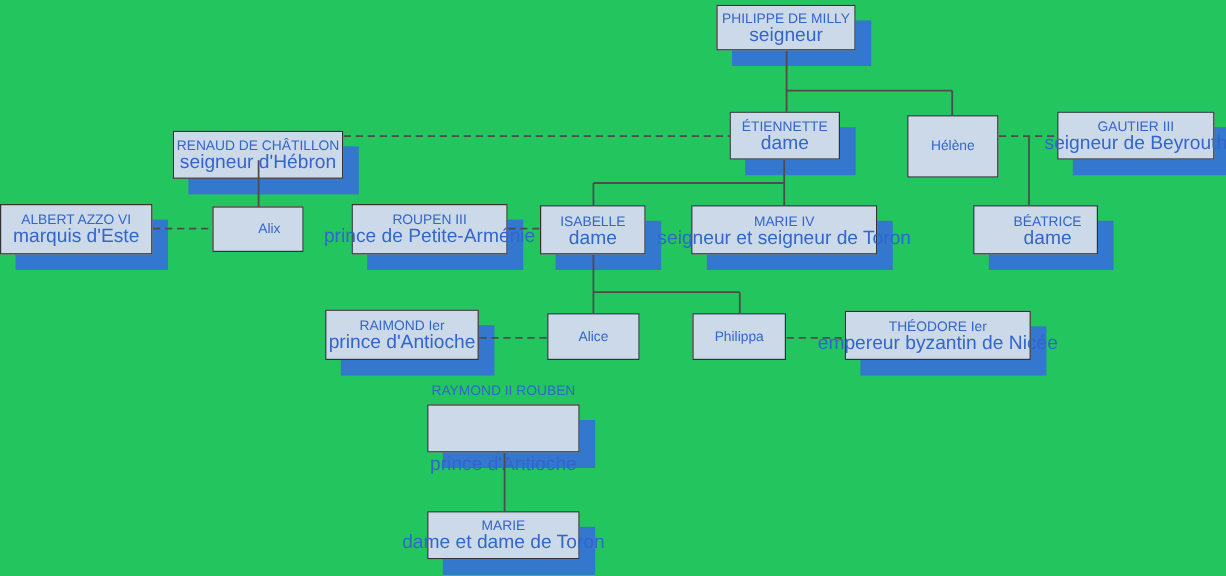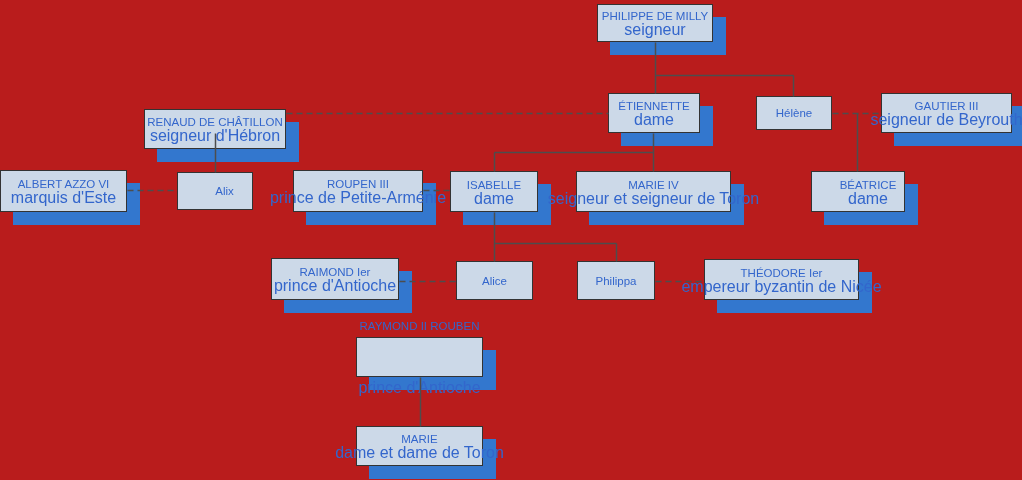--- a/index.html
+++ b/index.html
@@ -1,20 +1,20 @@
 <!DOCTYPE html>
 <html style="--node-fill: #ccd9e8; --node-border: #333333; --node-shadow: #3377ce; --node-text: #3366cc; --line-color: #4d4d4d;"><head>
 <meta charset="utf-8">
 <style>
   html, body { margin: 0; padding: 0; background: #ffffff; }
   .canvas {
     position: relative;
     width: 1022px;
     height: 480px;
-    background: #b91c1c;
+    background: #22c55e;
     font-family: "Liberation Sans", sans-serif;
     overflow: hidden;
   }
   svg.connectors {
     position: absolute;
     left: 0; top: 0;
     width: 1022px; height: 480px;
     z-index: 2;
     pointer-events: none;
   }
@@ -77,21 +77,21 @@
       <div class="node-title">seigneur</div>
     </div>
     <div class="node shadow" style="left: 144px; top: 93px; width: 142px; height: 40px; margin-top: 16px;">
       <div class="node-name">RENAUD DE CHÂTILLON</div>
       <div class="node-title">seigneur d'Hébron</div>
     </div>
     <div class="node shadow" style="left: 608px; top: 93px; width: 92px; height: 40px;">
       <div class="node-name">ÉTIENNETTE</div>
       <div class="node-title">dame</div>
     </div>
-    <div class="node" style="left: 756px; top: 96px; width: 76px; height: 34px;">
+    <div class="node" style="left: 756px; top: 96px; width: 76px; height: 52px;">
       <div class="node-name">Hélène</div>
     </div>
     <div class="node shadow" style="left: 881px; top: 93px; width: 131px; height: 40px;">
       <div class="node-name">GAUTIER III</div>
       <div class="node-title">seigneur de Beyrouth</div>
     </div>
     <div class="node shadow" style="left: 0px; top: 170px; width: 127px; height: 42px;">
       <div class="node-name">ALBERT AZZO VI</div>
       <div class="node-title">marquis d'Este</div>
     </div>
@@ -103,21 +103,21 @@
       <div class="node-title">prince de Petite-Arménie</div>
     </div>
     <div class="node shadow" style="left: 450px; top: 171px; width: 88px; height: 41px;">
       <div class="node-name">ISABELLE</div>
       <div class="node-title">dame</div>
     </div>
     <div class="node shadow" style="left: 576px; top: 171px; width: 155px; height: 41px;">
       <div class="node-name">MARIE IV</div>
       <div class="node-title">seigneur et seigneur de Toron</div>
     </div>
-    <div class="node shadow" style="left: 811px; top: 171px; width: 94px; height: 41px; padding-left: 20px;">
+    <div class="node shadow" style="left: 811px; top: 171px; width: 104px; height: 41px; padding-left: 20px;">
       <div class="node-name">BÉATRICE</div>
       <div class="node-title">dame</div>
     </div>
     <div class="node shadow" style="left: 271px; top: 258px; width: 128px; height: 42px;">
       <div class="node-name">RAIMOND Ier</div>
       <div class="node-title">prince d'Antioche</div>
     </div>
     <div class="node" style="left: 456px; top: 261px; width: 77px; height: 39px;">
       <div class="node-name">Alice</div>
     </div>

